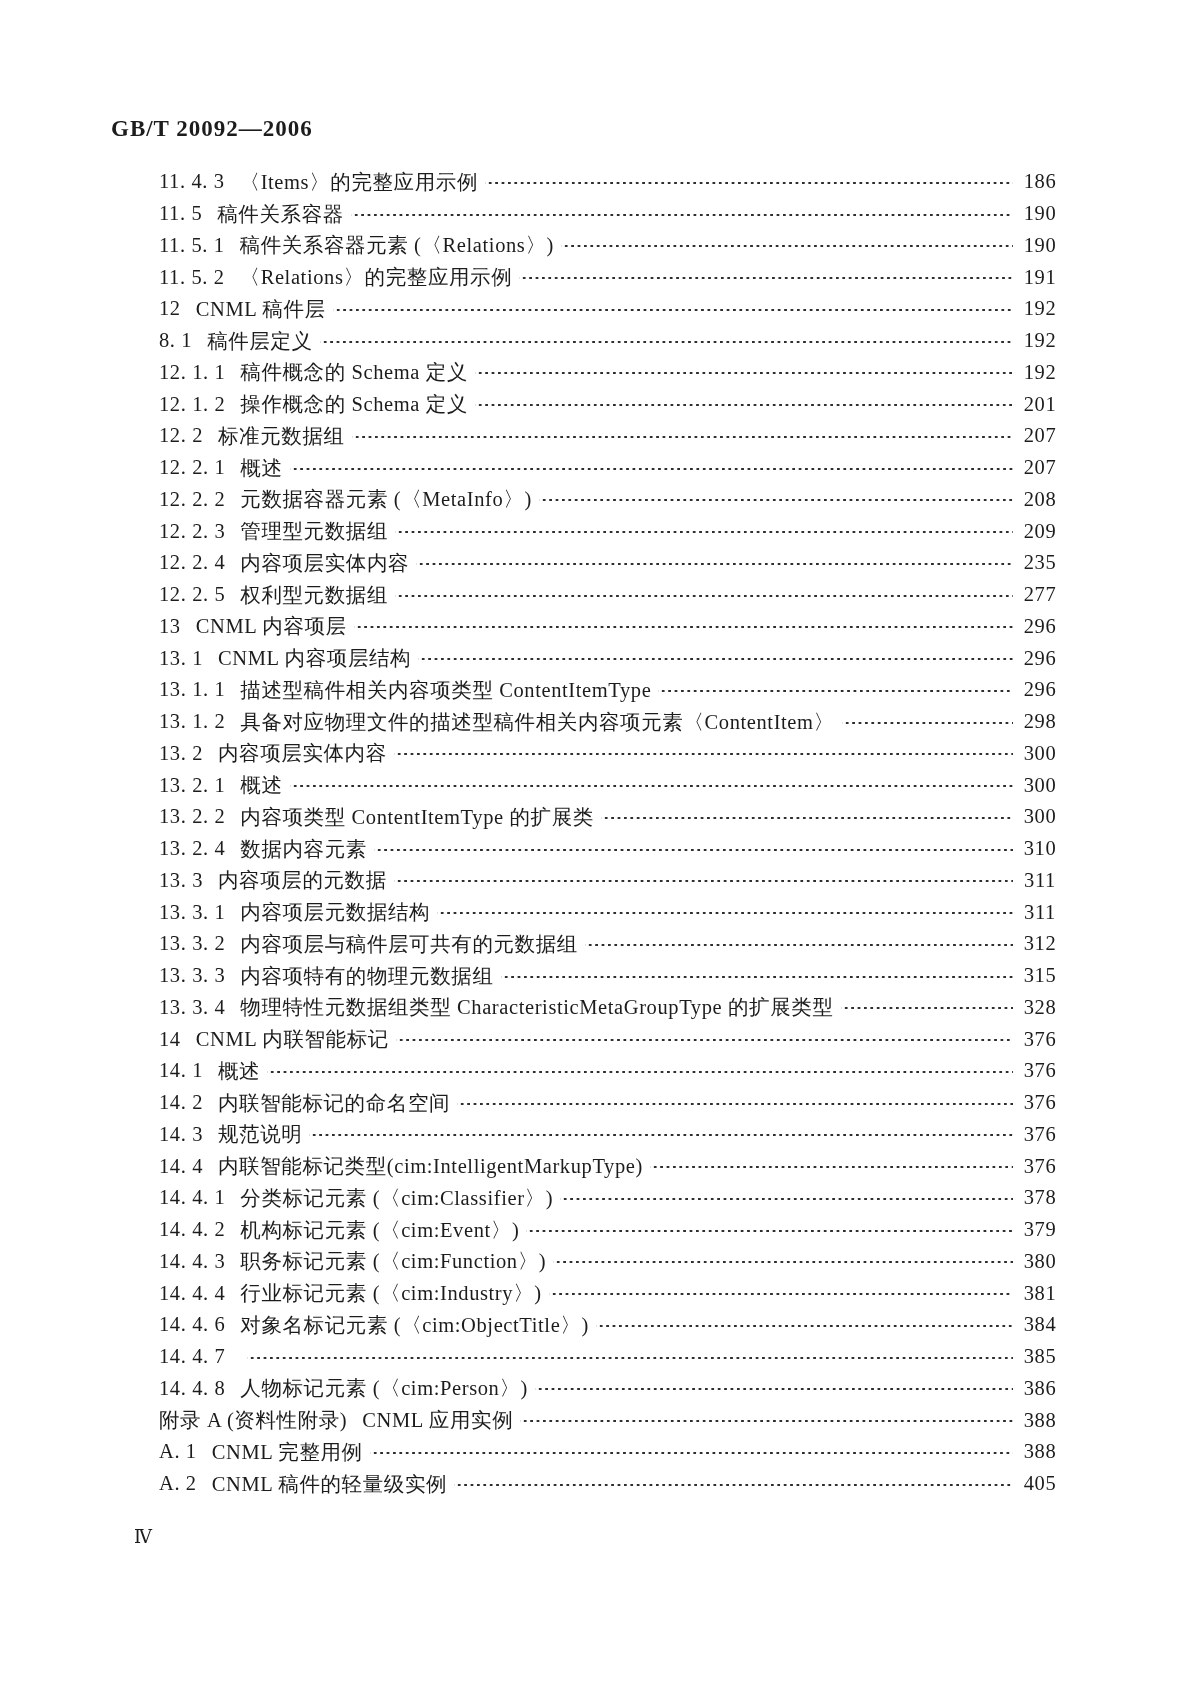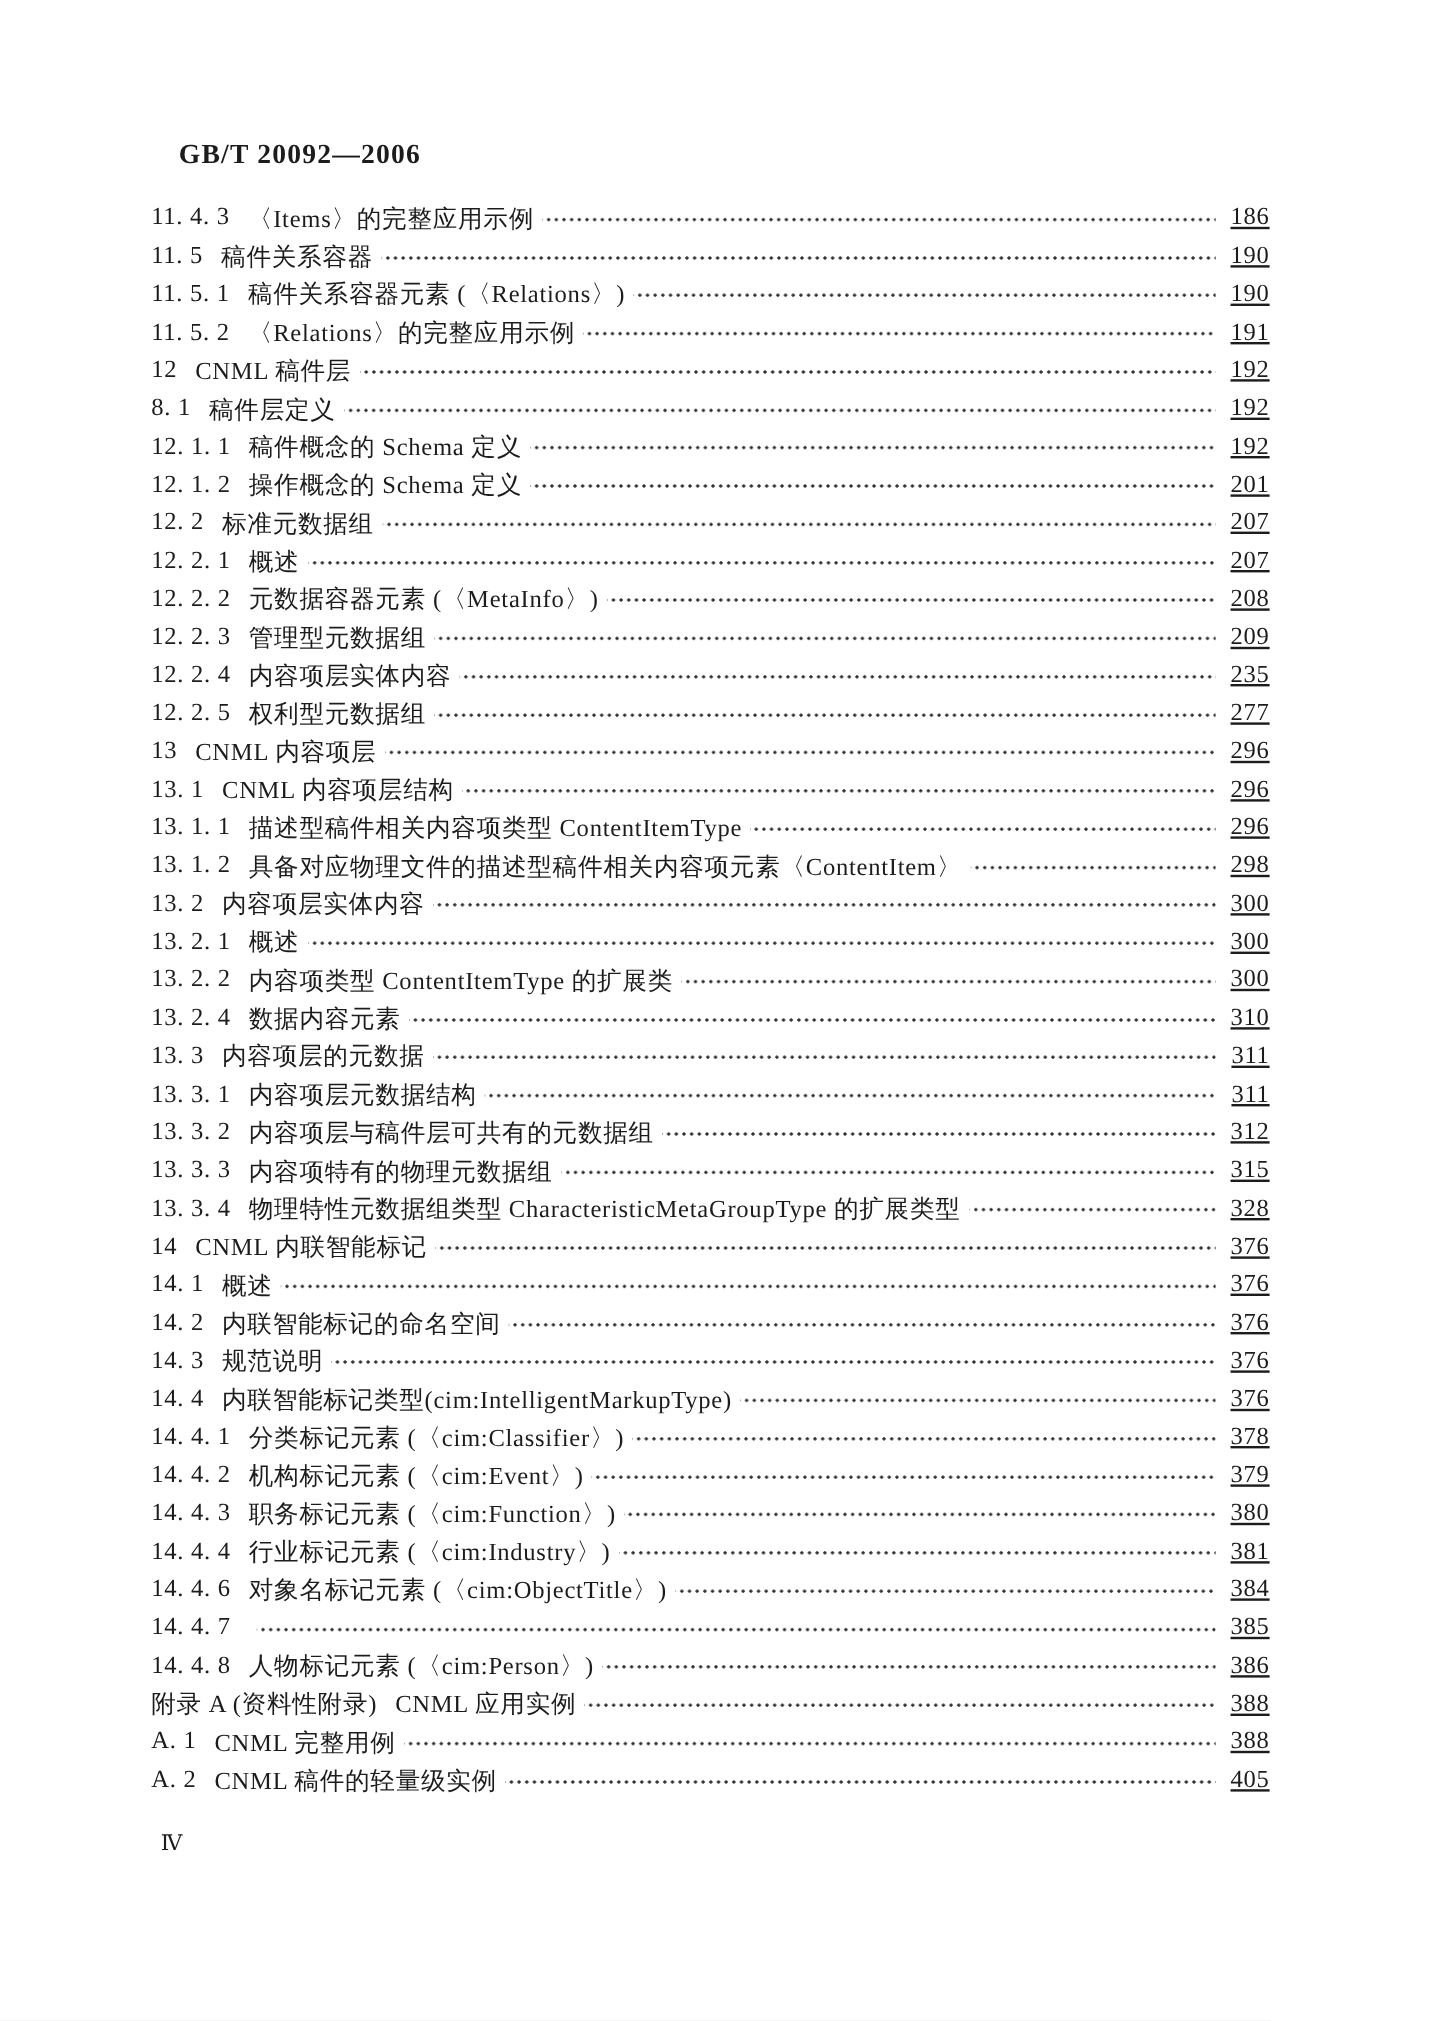--- a/index.html
+++ b/index.html
@@ -18,60 +18,59 @@
     margin: 0 auto;
   }
   .doc-header {
     position: absolute;
     left: 111px;
     top: 116px;
     font-size: 23px;
     font-weight: 700;
     letter-spacing: 1px;
     white-space: nowrap;
-    margin-left: 38px;
   }
   .toc {
     position: absolute;
     left: 126px;
     top: 166px;
     width: 932px; 
   }
   .toc-row {
     display: flex;
     align-items: center;
     height: 31.75px;
     font-size: 20.5px;
     letter-spacing: 0.6px;
     white-space: nowrap;
   }
   .toc-num {
     flex: 0 0 auto;
     margin-right: 15px;
+    margin-left: 33px;
   }
   .toc-title {
     flex: 0 1 auto;
     overflow: hidden;
   }
   .dot-leader {
     flex: 1 1 12px;
     min-width: 12px;
     align-self: stretch;
     margin-left: 7px;
     margin-right: 9px;
     background-image: radial-gradient(circle, #2e2e2e 1.15px, rgba(0,0,0,0) 1.55px);
     background-size: 6.4px 6.4px;
     background-repeat: repeat-x;
     background-position: 2px 55%;
   }
   .toc-page {
     flex: 0 0 auto;
     min-width: 36px;
-    text-align: right;
-    text-decoration: underline;
+    text-align: center;
   }
   .doc-footer {
     position: absolute;
     left: 134px;
     top: 1526px;
     font-size: 18px;
     letter-spacing: 1px;
   }
 </style>
 </head>

